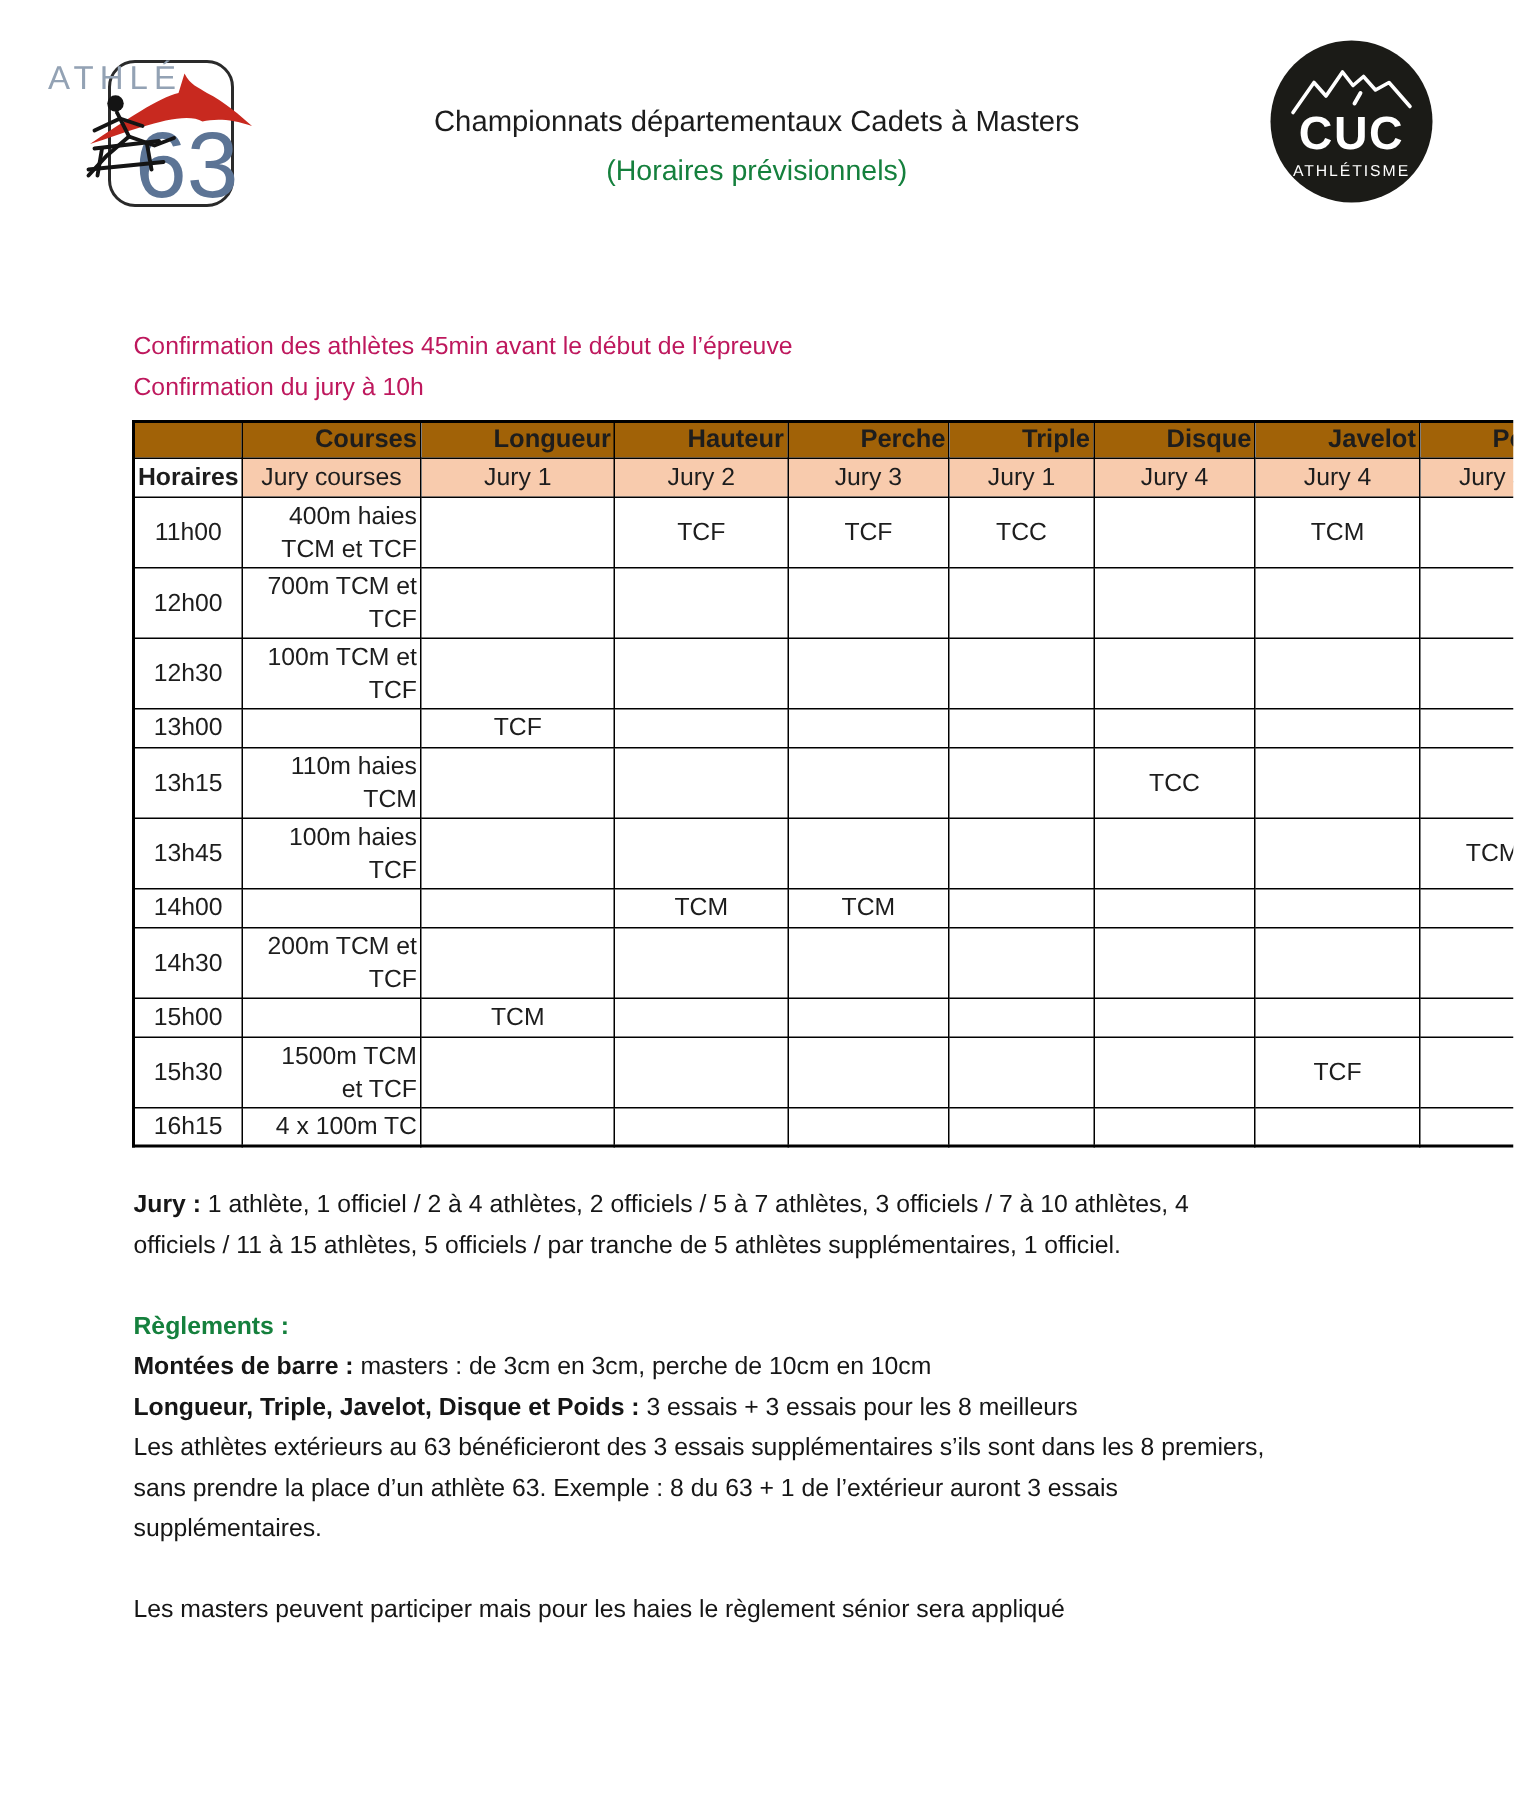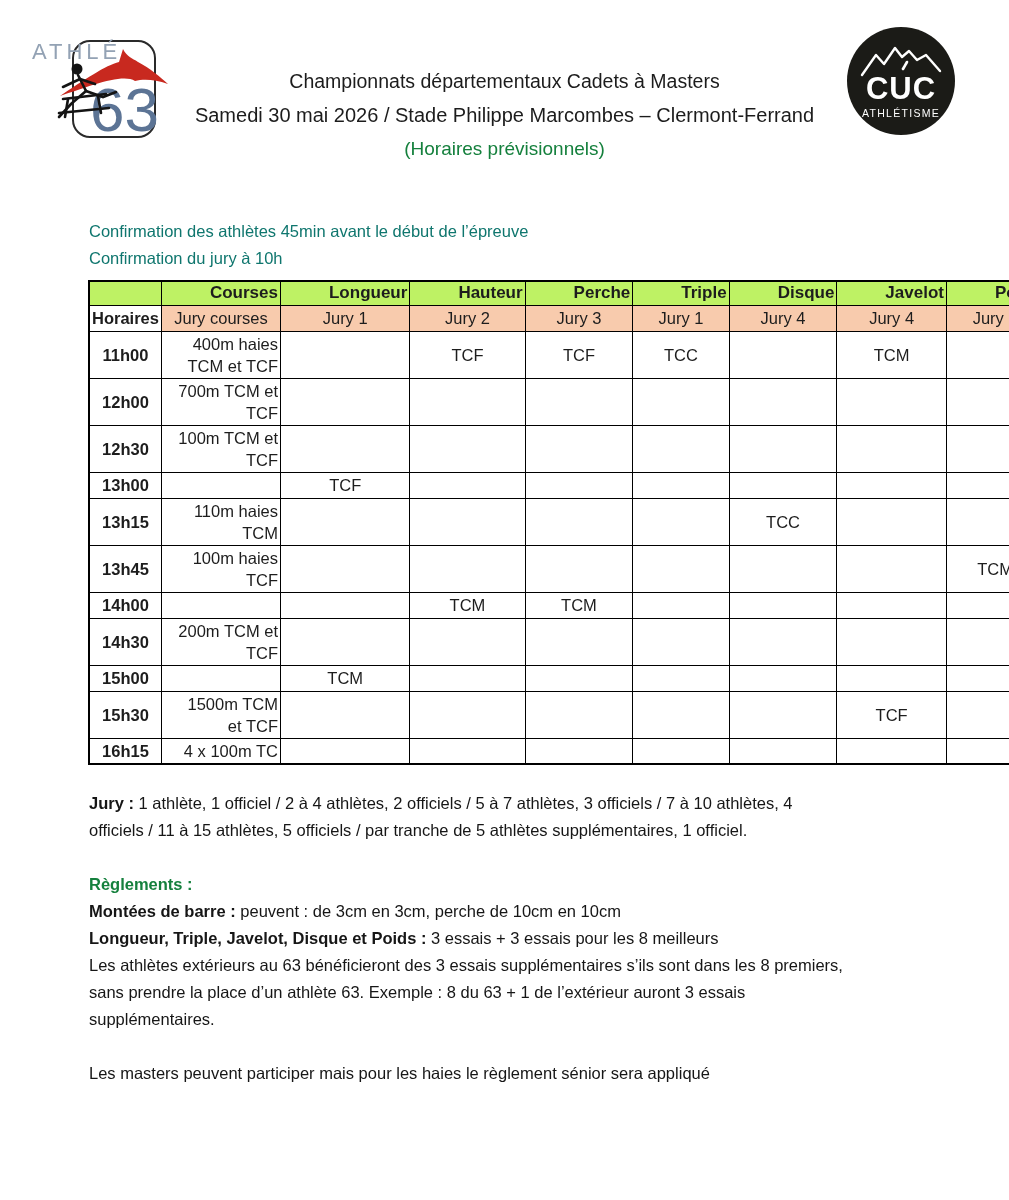--- a/index.html
+++ b/index.html
@@ -14,36 +14,36 @@
   
   .header { position:relative; height:218px; }
   .logo-athle { position:absolute; left:26px; top:32px; }
   .logo-cuc   { position:absolute; left:845px; top:25px; }
   .titles { text-align:center; padding-top:64px; }
   .title-line    { font-size:19.5px; line-height:34px; color:#1c1c1c; }
   .subtitle-line { font-size:20px;   line-height:34px; color:#1c1c1c; }
   .note-line     { font-size:19px;   line-height:33px; }
 
   
-  .intro { margin-left:89px; font-size:16.5px; line-height:27px; color:#0f766e; }
+  .intro { margin-left:89px; font-size:16.5px; line-height:27px; color:#be185d; }
 
   
   table.schedule {
     border-collapse:collapse; table-layout:fixed;
     margin:8px 0 0 88px; border:2px solid #000;
   }
   .schedule th, .schedule td {
     border:1px solid #000; text-align:center; vertical-align:middle;
     padding:1px 2px; overflow:hidden;
   }
-  .schedule thead tr.cols-row th { height:24px; font-size:17px; font-weight:700; background:#bef264;padding-left:48px; }
+  .schedule thead tr.cols-row th { height:24px; font-size:17px; font-weight:700; background:#a16207;padding-left:48px; }
   .schedule thead tr.jury-row th { height:26px; font-size:16.5px; font-weight:400; background:var(--jury-bg,#F8CBAD); }
   .schedule thead tr.jury-row th.horaires-cell { background:#fff; font-weight:700; }
   .schedule td { height:26px; font-size:16.5px; line-height:22px; background:#fff; }
-  .schedule td.time-cell   { font-weight:700; }
+  .schedule td.time-cell   { font-weight:400; }
   .schedule td.course-cell { white-space:pre-line;text-align:right; }
 
   
   .notes { margin-left:89px; width:848px; font-size:16.5px; line-height:27px; color:#161616; }
   .notes p { margin:0; }
   .jury-para { margin-top:25px !important; }
   .mt  { margin-top:27px !important; }
   .b   { font-weight:700; }
   .red { color:#15803d; }
   .pre { white-space:pre-line; }
@@ -83,21 +83,20 @@
       <g stroke="#ffffff" stroke-width="2.4" fill="none" stroke-linejoin="round" stroke-linecap="round">
         <path d="M17,50 L31,30 L39,39 L50,23 L57,32 L64,26 L72,35 L81,30 L95,46"></path>
       </g>
       <text x="56" y="74" text-anchor="middle" font-size="31" font-weight="bold" letter-spacing="1" fill="#ffffff" font-family="Liberation Sans, sans-serif">CUC</text>
       <path d="M58,44 L62,37" stroke="#ffffff" stroke-width="2.6" stroke-linecap="round"></path>
       <text x="56" y="92" text-anchor="middle" font-size="10.5" letter-spacing="1.3" fill="#ffffff" font-family="Liberation Sans, sans-serif">ATHLÉTISME</text>
     </svg>
 
     <div class="titles">
       <div class="title-line">Championnats départementaux Cadets à Masters</div>
-      <div class="subtitle-line">Samedi 30 mai 2026 / Stade Philippe Marcombes – Clermont-Ferrand</div>
       <div class="note-line red">(Horaires prévisionnels)</div>
     </div>
   </div>
 
   <div class="intro">
     <div>Confirmation des athlètes 45min avant le début de l’épreuve</div>
     <div>Confirmation du jury à 10h</div>
   </div>
 
   <table class="schedule">
@@ -268,21 +267,21 @@
       </tbody>
   </table>
 
   <div class="notes">
     <p class="jury-para">
       <span class="b">Jury : </span><span class="pre">1 athlète, 1 officiel / 2 à 4 athlètes, 2 officiels / 5 à 7 athlètes, 3 officiels / 7 à 10 athlètes, 4
 officiels / 11 à 15 athlètes, 5 officiels / par tranche de 5 athlètes supplémentaires, 1 officiel.</span>
     </p>
     <p class="b red mt">Règlements :</p>
     <p>
-      <span class="b">Montées de barre : </span><span>peuvent : de 3cm en 3cm, perche de 10cm en 10cm</span>
+      <span class="b">Montées de barre : </span><span>masters : de 3cm en 3cm, perche de 10cm en 10cm</span>
     </p>
     <p>
       <span class="b">Longueur, Triple, Javelot, Disque et Poids : </span><span>3 essais + 3 essais pour les 8 meilleurs</span>
     </p>
     <p class="pre">Les athlètes extérieurs au 63 bénéficieront des 3 essais supplémentaires s’ils sont dans les 8 premiers,
 sans prendre la place d’un athlète 63. Exemple :  8 du 63 + 1 de l’extérieur auront 3 essais
 supplémentaires.</p>
     <p class="mt">Les masters peuvent participer mais pour les haies le règlement sénior sera appliqué</p>
   </div>
 

